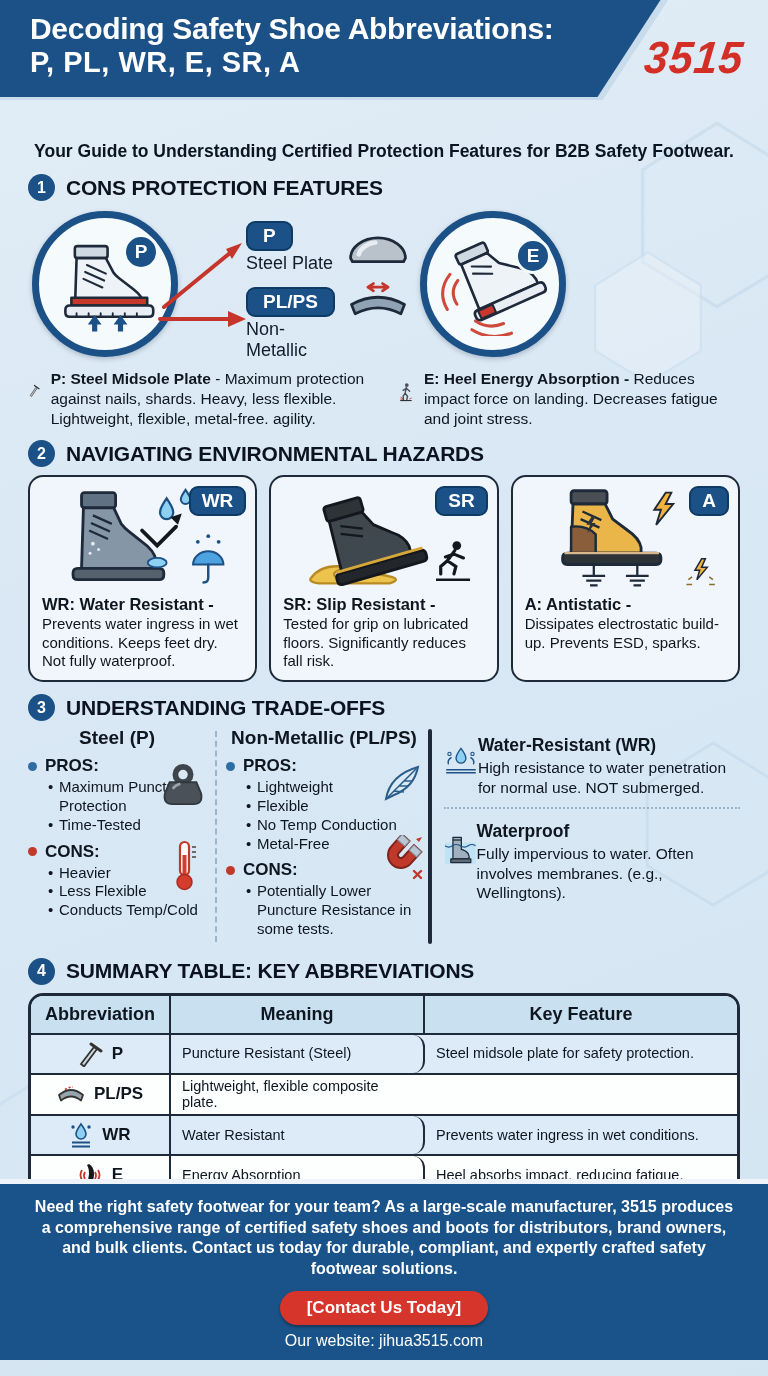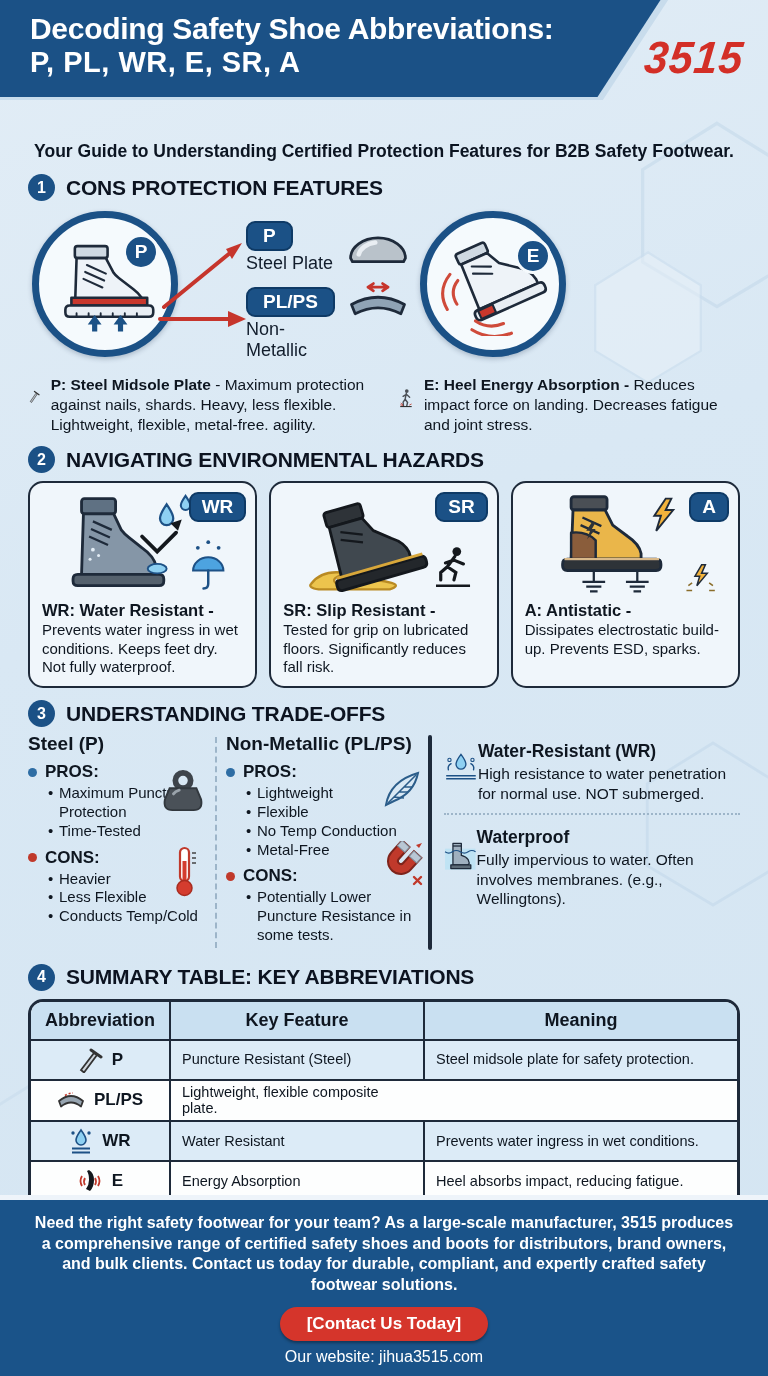--- a/index.html
+++ b/index.html
@@ -44,42 +44,42 @@
           border:3px solid #f5fafd;}
   .pbadge-p{right:12px;top:16px;} .pbadge-e{right:8px;top:20px;}
   .arrows{position:absolute;left:128px;top:24px;}
   .lab-col{position:absolute;left:218px;top:14px;width:100px;text-align:left;}
   .pill{display:inline-block;background:var(--blue);color:#fff;font-weight:bold;font-size:19px;
         padding:2px 15px;border-radius:9px;border:2px solid #0e3a66;}
   .cap{font-size:18px;font-weight:normal;color:#121d2c;margin:2px 0 13px;}
   .plates{position:absolute;left:314px;top:24px;width:72px;display:flex;flex-direction:column;
           gap:14px;align-items:center;}
 
-  .desc-row{display:flex;gap:30px;margin-top:10px;}
+  .desc-row{display:flex;gap:30px;margin-top:4px;}
   .desc{flex:1;display:flex;gap:11px;align-items:flex-start;}
   .desc p{margin:0;font-size:15.5px;line-height:1.28;}
 
   
   .cards{display:flex;gap:12px;margin-top:8px;}
   .card{position:relative;flex:1;border:2.5px solid var(--navy);border-radius:15px;background:var(--card);
         padding:8px 12px 10px;min-height:198px;}
   .badge{position:absolute;top:9px;right:9px;background:var(--blue);color:#fff;font-weight:bold;
          font-size:19px;padding:2px 11px;border-radius:9px;border:2px solid #0e3a66;}
   .art{height:106px;display:flex;align-items:flex-end;justify-content:center;}
   .card-h{font-weight:bold;font-size:16.5px;margin-top:4px;}
   .card-b{font-size:15px;line-height:1.22;margin-top:1px;}
 
   
   .tro{display:flex;margin-top:4px;min-height:180px;}
   .col-steel{width:178px;position:relative;}
   .col-nm{width:196px;position:relative;}
   .div-dash{border-left:2px dashed #9db5c9;margin:4px 9px;}
   .vbar{width:4px;background:var(--navy);border-radius:2px;margin:2px 12px 2px 6px;}
   .col-right{flex:1;padding-top:6px;}
-  .tro-h{font-size:19px;font-weight:bold;margin:0 0 7px;}
+  .tro-h{text-align:center;font-size:19px;font-weight:bold;margin:0 0 7px;}
   .pc-label{display:flex;align-items:center;gap:8px;font-weight:bold;font-size:17px;}
   .dot{width:9px;height:9px;border-radius:50%;flex:0 0 9px;}
   .dot-b{background:#2e6da4;} .dot-r{background:#c0392b;}
   ul.pc{list-style:none;margin:2px 0 7px 20px;padding:0;font-size:15px;line-height:1.25;}
   ul.pc li{position:relative;padding-left:11px;}
   ul.pc li::before{content:"•";position:absolute;left:0;}
   .ico-kettle{position:absolute;right:2px;top:36px;}
   .ico-thermo{position:absolute;right:8px;top:112px;}
   .ico-feather{position:absolute;right:-2px;top:34px;}
   .ico-magnet{position:absolute;right:-2px;top:108px;}
@@ -91,25 +91,25 @@
   
   .tbl{margin-top:8px;border:3px solid var(--navy);border-radius:15px;overflow:hidden;background:#fdfefe;}
   .thead,.trow{display:grid;grid-template-columns:140px 254px 1fr;}
   .thead{background:var(--thead);font-weight:bold;font-size:18px;}
   .thead>div{padding:8px 6px;text-align:center;}
   .thead>div:not(:last-child){border-right:2px solid var(--navy);}
   .trow{border-top:2px solid var(--navy);min-height:40px;font-size:14.5px;}
   .trow.alt{background:var(--rowalt);}
   .c1{display:flex;align-items:center;justify-content:center;gap:9px;font-weight:bold;font-size:17px;
       border-right:2px solid var(--navy);padding:3px;}
-  .c2,.c3{display:flex;align-items:center;padding:3px 11px;line-height:1.15;}
+  .c2,.c3{display:flex;align-items:center;padding:3px 11px;line-height:1.15;border-radius:12px;}
   .c2{border-right:2px solid var(--navy);}
 
   
-  .foot{position:absolute;z-index:2;bottom:0;left:0;right:0;background:#1a5389;border-top:5px solid #eef4fa;
+  .foot{position:absolute;z-index:2;bottom:16px;left:0;right:0;background:#1a5389;border-top:5px solid #eef4fa;
         padding:13px 32px 10px;text-align:center;}
   .foot p{color:#fff;font-weight:bold;font-size:16px;line-height:1.3;margin:0;}
   .btn{display:inline-block;margin:11px auto 7px;background:#d5352b;color:#fff;font-weight:bold;
        font-size:17px;padding:7px 27px;border-radius:999px;border:none;cursor:pointer;
        box-shadow:0 2px 3px rgba(0,0,0,.35);font-family:"Liberation Sans",sans-serif;}
   .site{color:#fff;font-size:16px;}
 </style>
 </head>
 <body>
 
@@ -451,22 +451,22 @@
     </section>
 
     <section>
       <div class="sec-h">
         <span class="num">4</span>
         <h2>SUMMARY TABLE: KEY ABBREVIATIONS</h2>
       </div>
       <div class="tbl">
         <div class="thead">
           <div>Abbreviation</div>
+          <div>Meaning</div>
           <div>Key Feature</div>
-          <div>Meaning</div>
         </div>
 
         <div class="trow alt">
           <div class="c1">
             <svg width="26" height="26" viewBox="0 0 26 26">
                 <path d="M4 23 L17 6 l3 2 L7 25.5 Z" fill="#cfd6dd" stroke="#333" stroke-width="1.8"></path>
                 <path d="M14 3 L24 10" stroke="#333" stroke-width="3" stroke-linecap="round"></path>
               </svg>
             <span>P</span>
           </div>

